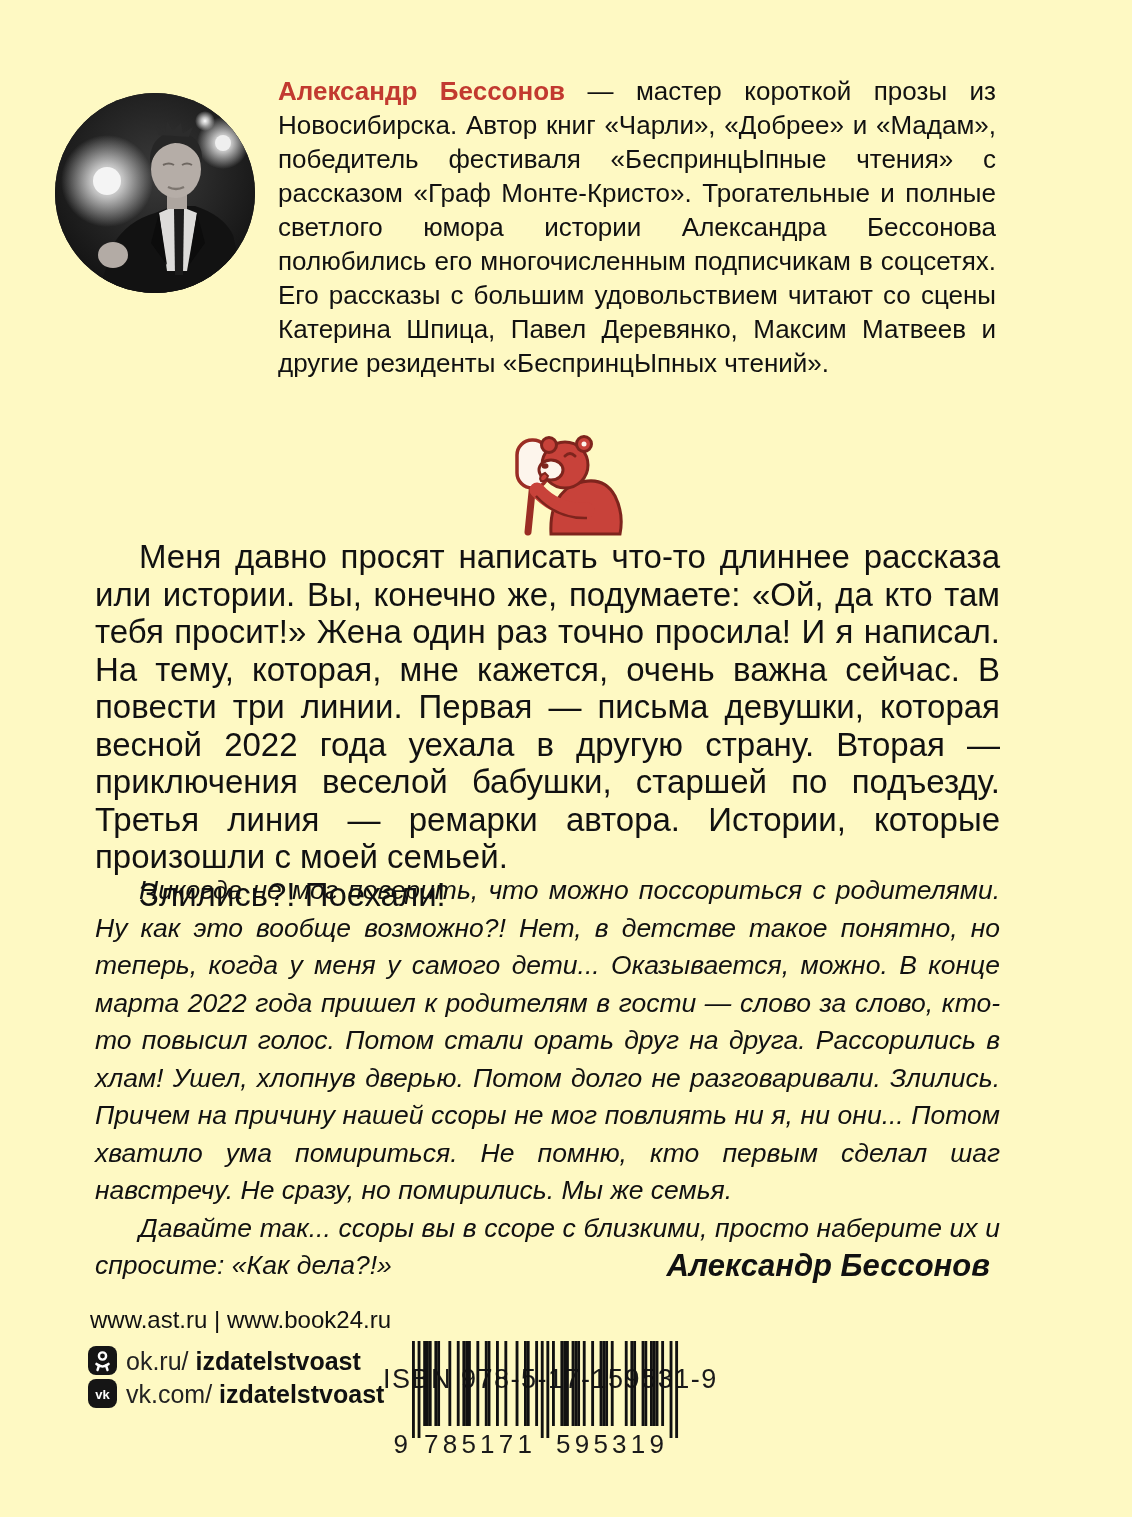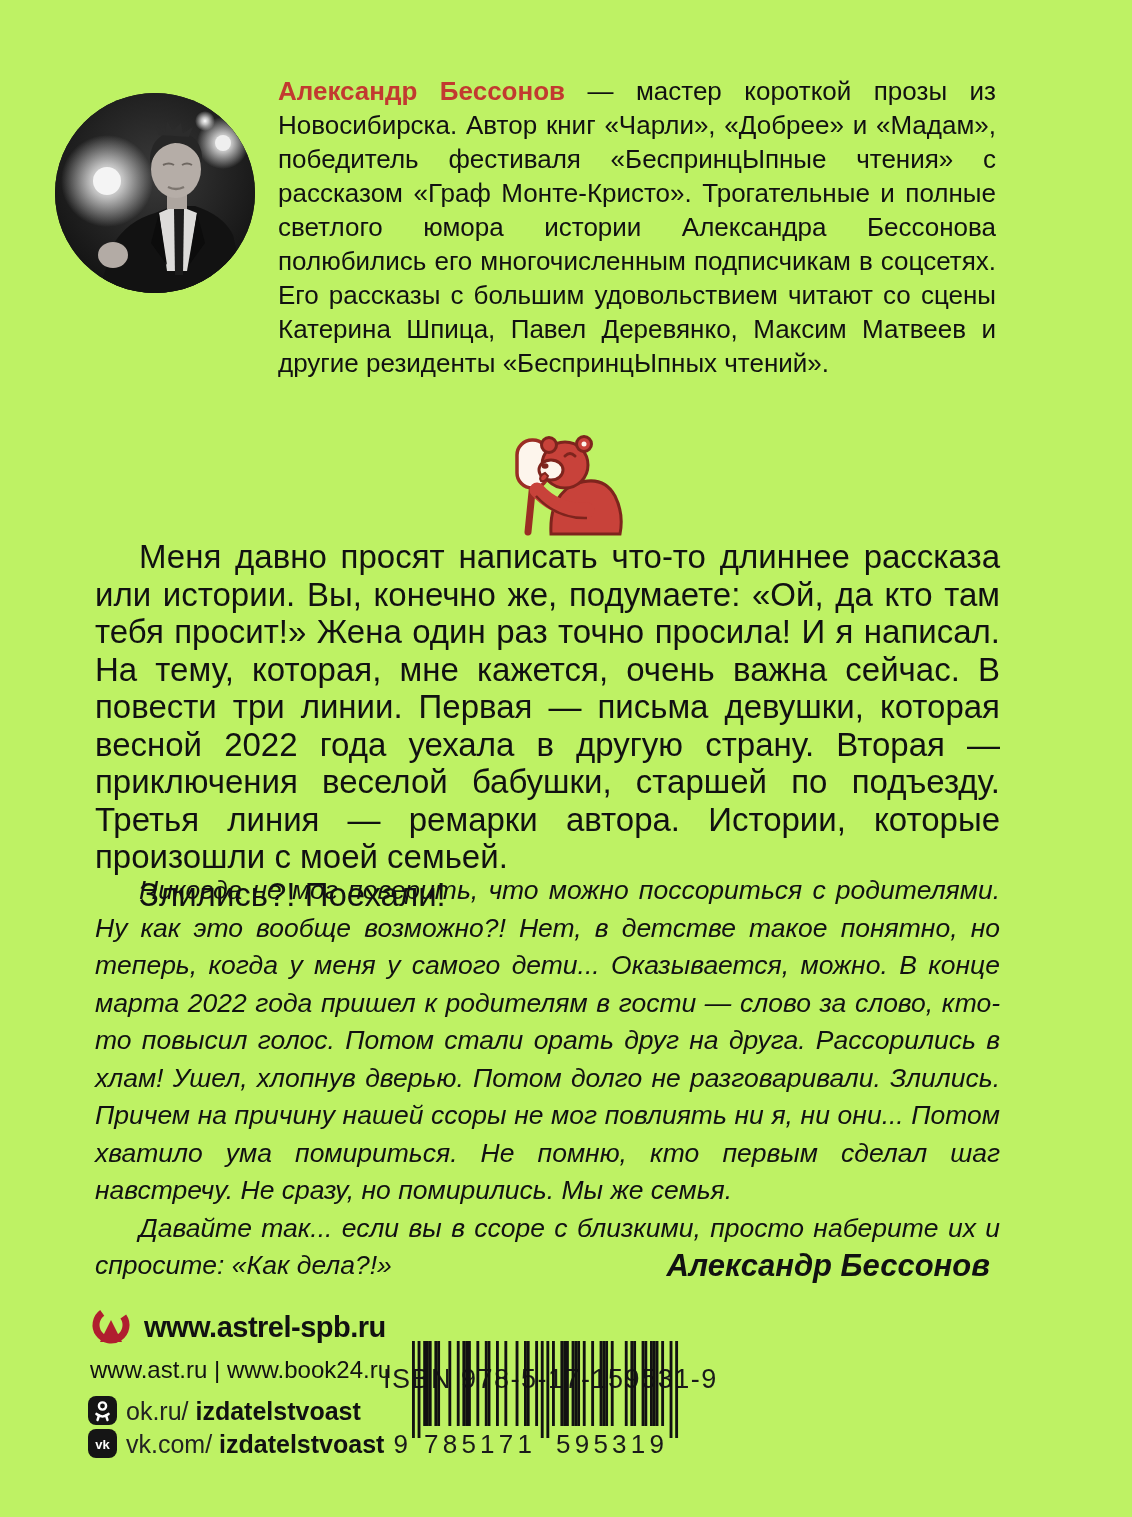--- a/index.html
+++ b/index.html
@@ -1,19 +1,19 @@
 <!DOCTYPE html>
 <html><head>
 <meta charset="utf-8">
 <style>
   html,body{margin:0;padding:0;background:#888;}
   .page{
     position:relative;
     width:1132px;height:1517px;
-    background:#bef264;
+    background:#fef9c3;
     font-family:"Liberation Sans", sans-serif;
     color:#1a1a1a;
     overflow:hidden;
     margin:0 auto;
   }
   
   .photo-wrap{
     position:absolute;left:55px;top:93px;width:200px;height:200px;
     border-radius:50%;overflow:hidden;background:#111;
   }
@@ -139,37 +139,26 @@
     </svg>
   </div>
 
   <div class="annotation">
     <p>Меня давно просят написать что-то длиннее рассказа или истории. Вы, конечно же, подумаете: «Ой, да кто там тебя просит!» Жена один раз точно просила! И я написал. На тему, которая, мне кажется, очень важна сейчас. В повести три линии. Первая — письма девушки, которая весной 2022 года уехала в другую страну. Вторая — приключения веселой бабушки, старшей по подъезду. Третья линия — ремарки автора. Истории, которые произошли с моей семьей.</p>
     <p>Злились?! Поехали!</p>
   </div>
 
   <div class="excerpt">
     <p>Никогда не мог поверить, что можно поссориться с родителями. Ну как это вообще возможно?! Нет, в детстве такое понятно, но теперь, когда у меня у самого дети... Оказывается, можно. В конце марта 2022 года пришел к родителям в гости — слово за слово, кто-то повысил голос. Потом стали орать друг на друга. Рассорились в хлам! Ушел, хлопнув дверью. Потом долго не разговаривали. Злились. Причем на причину нашей ссоры не мог повлиять ни я, ни они... Потом хватило ума помириться. Не помню, кто первым сделал шаг навстречу. Не сразу, но помирились. Мы же семья.</p>
-    <p>Давайте так... если вы в ссоре с близкими, просто наберите их и спросите: «Как дела?!»</p>
+    <p>Давайте так... ссоры вы в ссоре с близкими, просто наберите их и спросите: «Как дела?!»</p>
   </div>
 
   <div class="signature">Александр Бессонов</div>
 
   <div class="footer-left">
-    <div class="f-row f-row1">
-      <span style="display:inline-flex;">
-        <svg width="46" height="46" viewBox="0 0 46 46">
-          <g transform="rotate(-35 23 21)">
-            <circle cx="23" cy="21" r="15" fill="none" stroke="#b01e2f" stroke-width="7" stroke-dasharray="70 25"></circle>
-          </g>
-          <path d="M23 16 L34 38 L12 38 Z" fill="#b01e2f"></path>
-        </svg>
-      </span>
-      <span class="site-main">www.astrel-spb.ru</span>
-    </div>
     <div class="f-row2">www.ast.ru | www.book24.ru</div>
     <div class="f-social">
       <span class="icon">
         <svg width="29" height="29" viewBox="0 0 29 29">
           <rect width="29" height="29" rx="8" fill="#151515"></rect>
           <circle cx="14.5" cy="10" r="3.6" fill="none" stroke="#ffffff" stroke-width="2.4"></circle>
           <path d="M8.5 18 q6 5 12 0" fill="none" stroke="#ffffff" stroke-width="2.6" stroke-linecap="round"></path>
           <path d="M11 19.5 L9.5 24 M18 19.5 L19.5 24" stroke="#ffffff" stroke-width="2.4" stroke-linecap="round"></path>
         </svg>
       </span><span>ok.ru/ </span><b>izdatelstvoast</b>

